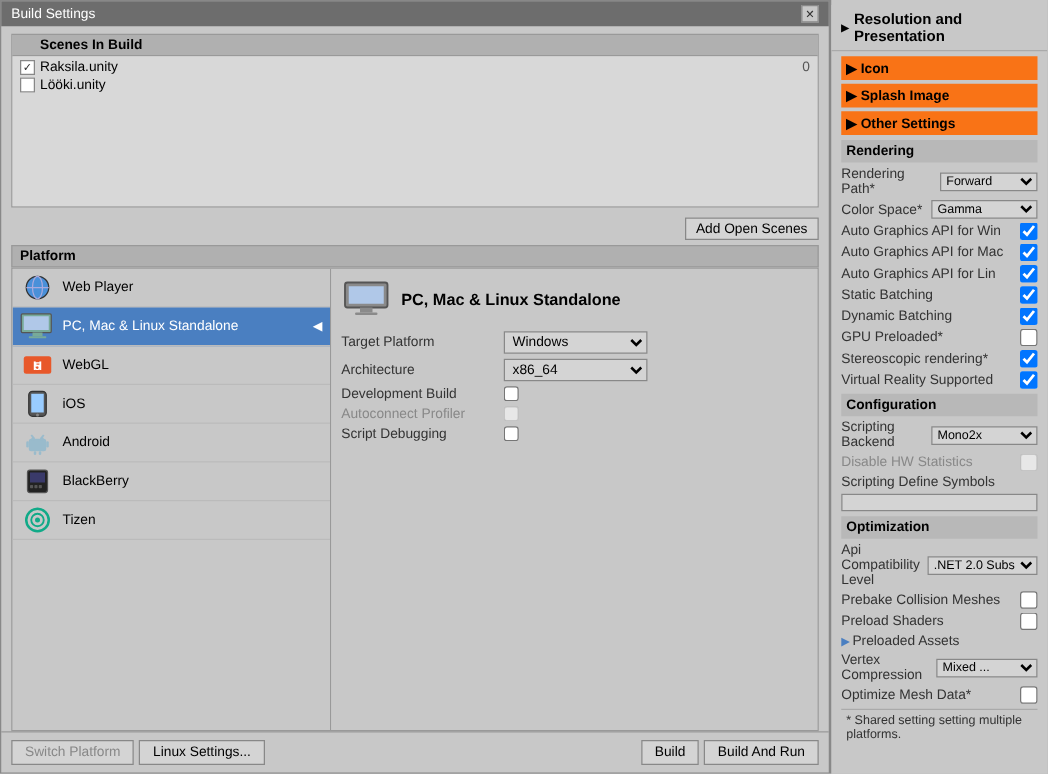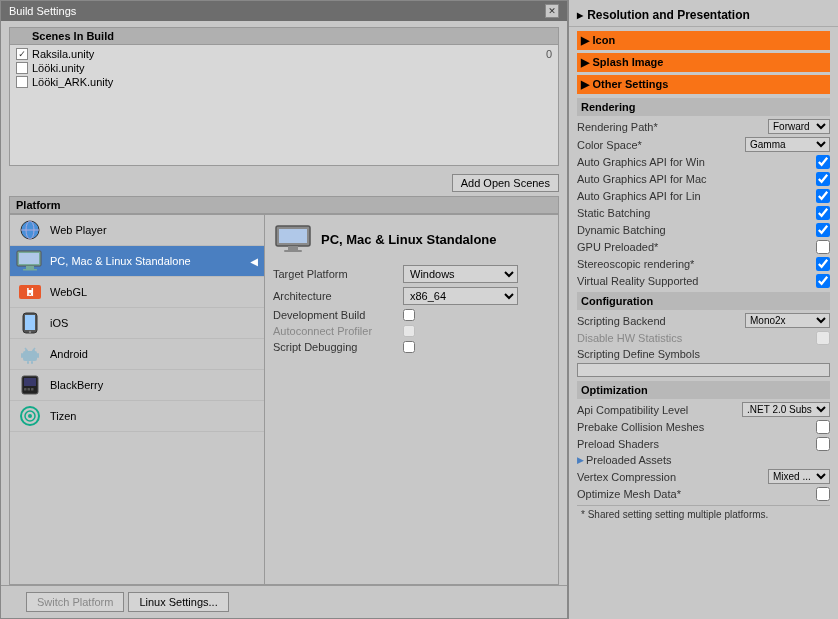--- a/index.html
+++ b/index.html
@@ -8,21 +8,21 @@
       font-size: 11px;
       background: #c2c2c2;
       display: flex;
       width: 838px;
       height: 619px;
       overflow: hidden;
     }
 
     
     #build-settings {
-      width: 568px;
+      width: 664px;
       height: 619px;
       background: #c8c8c8;
       border: 1px solid #888;
       display: flex;
       flex-direction: column;
       position: relative;
     }
 
     #title-bar {
       background: #6d6d6d;
@@ -216,21 +216,21 @@
 
     .field-check input[type=checkbox] {
       width: 12px;
       height: 12px;
     }
 
     
     #bottom-buttons {
       display: flex;
       align-items: center;
-      padding: 6px 25px;
+      padding: 6px 8px;
       gap: 20px;
       border-top: 1px solid #999;
     }
 
     #bottom-buttons .left-btns {
       display: flex;
       gap: 4px;
     }
 
     #bottom-buttons .right-btns {
@@ -363,24 +363,20 @@
     <div id="scenes-list">
 
     <div class="scene-item">
           <div class="scene-checkbox checked"></div>
           <span>Raksila.unity</span>
           <span class="scene-number">0</span>
         </div>
         <div class="scene-item">
           <div class="scene-checkbox"></div>
           <span>Lööki.unity</span>
-        </div>
-        <div class="scene-item">
-          <div class="scene-checkbox"></div>
-          <span>Lööki_ARK.unity</span>
         </div>
       </div>
   </div>
   <div id="add-open-scenes">
     <button>Add Open Scenes</button>
   </div>
 
   <div style="margin: 0 8px 0 8px;">
     <div id="platform-header" style="background:#b0b0b0; padding:2px 6px; font-size:11px; font-weight:bold; border-bottom:1px solid #999; border:1px solid #999;">
       <span>Platform</span>
@@ -528,20 +524,24 @@
         </div>
       </div>
     </div>
   </div>
 
   <div id="bottom-buttons">
     <div class="left-btns">
       <button disabled="">Switch Platform</button>
       <button>Linux Settings...</button>
     </div>
+    <div class="right-btns">
+      <button>Build</button>
+      <button>Build And Run</button>
+    </div>
   </div>
 </div>
 
 <div id="right-panel">
   <div class="section-header">
     <span class="section-triangle">▶</span>
     <span>Resolution and Presentation</span>
   </div>
 
   <div class="section-body">
@@ -558,21 +558,21 @@
 
     <div class="sub-section-header" style="margin-top:2px;">
       <span>▶</span>
       <span>Other Settings</span>
     </div>
 
     <div class="config-title">Rendering</div>
 
     <div class="right-field-row">
       <span class="right-field-label">Rendering Path*</span>
-      <select style="font-size:10px; width:62px; background:#d4d4d4; border:1px solid #888;">
+      <select style="font-size:10px; width:78px; background:#d4d4d4; border:1px solid #888;">
         <option>Forward</option>
         <option>Deferred</option>
       </select>
     </div>
 
     <div class="right-field-row">
       <span class="right-field-label">Color Space*</span>
       <select style="font-size:10px; width:85px; background:#d4d4d4; border:1px solid #888;">
         <option>Gamma</option>
         <option>Linear</option>
@@ -663,21 +663,21 @@
 
     <div class="right-field-row">
       <span class="right-field-label" style="display:flex; align-items:center;">
         <span style="color:#4a7fc1; margin-right:2px; font-size:9px;">▶</span>
         <span>Preloaded Assets</span>
       </span>
     </div>
 
     <div class="right-field-row">
       <span class="right-field-label">Vertex Compression</span>
-      <select style="font-size:10px; width:62px; background:#d4d4d4; border:1px solid #888;">
+      <select style="font-size:10px; width:81px; background:#d4d4d4; border:1px solid #888;">
         <option>Mixed ...</option>
         <option>None</option>
         <option>Everything</option>
       </select>
     </div>
 
     <div class="right-field-row">
       <span class="right-field-label">Optimize Mesh Data*</span>
       <input type="checkbox" class="right-field-check" style="">
     </div>

